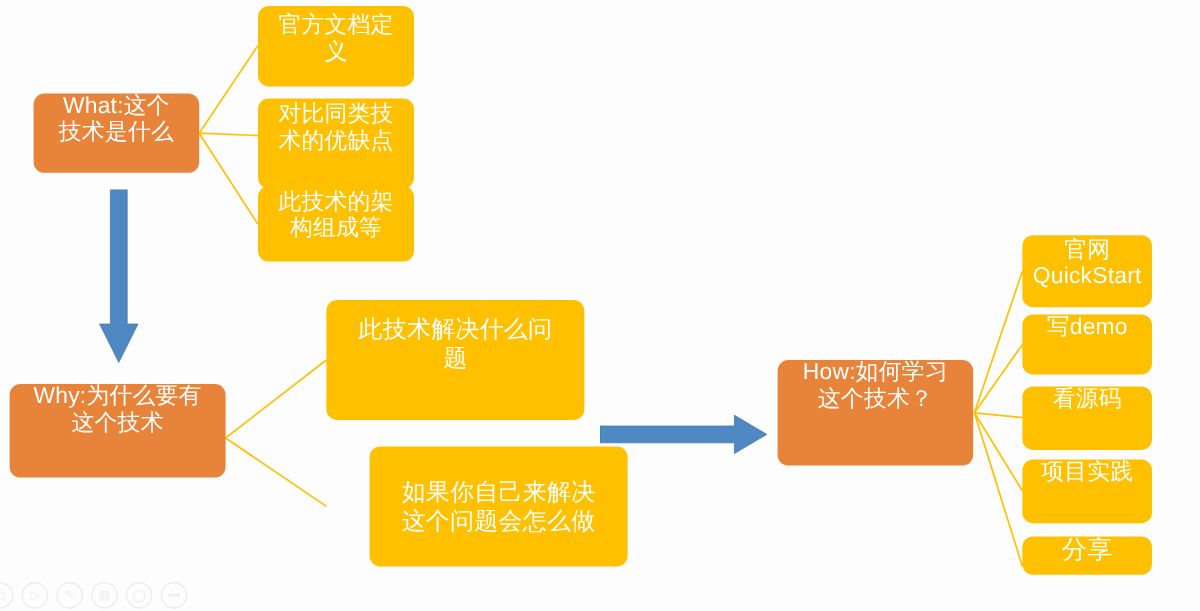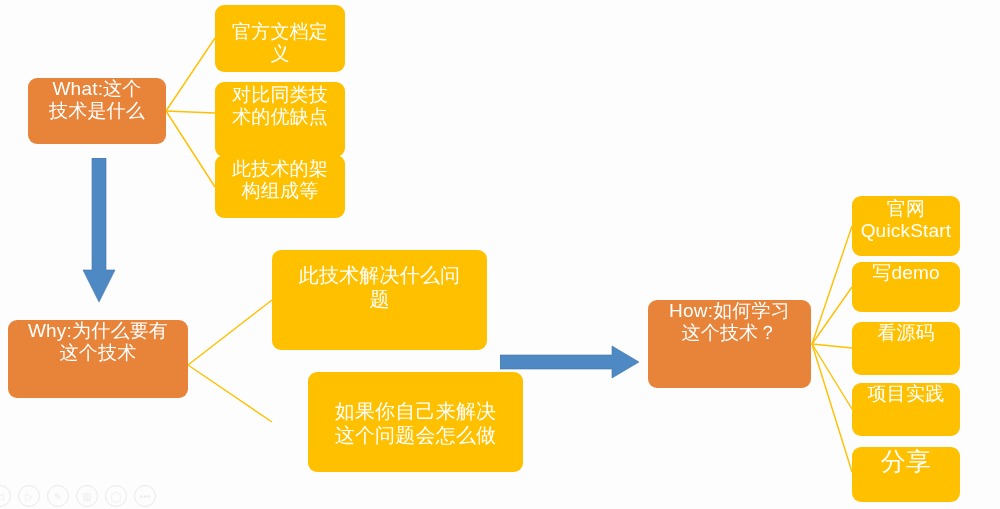--- a/index.html
+++ b/index.html
@@ -61,32 +61,32 @@
   }
   #node-why {
     left: 8px;   top: 320px; width: 180px; height: 78px;
     font-size: 19px; padding: 0 6px;
   }
   #node-how {
     left: 648px; top: 300px; width: 163px; height: 88px;
     font-size: 19px; padding: 0 6px;
   }
   
-  #node-what-1 { left: 215px; top: 5px;   width: 130px; height: 67px; font-size: 19px; padding: 16px 7px 0; }
+  #node-what-1 { left: 215px; top: 5px;   width: 130px; height: 67px; font-size: 19px; padding: 6px 7px 0; }
   #node-what-2 { left: 215px; top: 82px;  width: 130px; height: 75px; font-size: 19px; padding: 3px 7px 0; font-family: Liberation Mono, monospace; }
   #node-what-3 { left: 215px; top: 155px; width: 130px; height: 63px; font-size: 19px; padding: 3px 7px 0; }
   
   #node-why-1 { left: 272px; top: 250px; width: 215px; height: 100px; font-size: 20px; padding: 14px 10px 4px; }
   #node-why-2 { left: 272px; top: 372px; width: 215px; height: 100px; font-size: 20px; padding: 28px 10px 0; margin-left: 36px; }
   
   #node-how-1 { left: 852px; top: 196px; width: 108px; height: 60px; font-size: 19px; padding: 2px 4px 0; }
   #node-how-2 { left: 852px; top: 262px; width: 108px; height: 50px; font-size: 19px; }
   #node-how-3 { left: 852px; top: 322px; width: 108px; height: 53px; font-size: 19px; }
   #node-how-4 { left: 852px; top: 383px; width: 108px; height: 53px; font-size: 19px; }
-  #node-how-5 { left: 852px; top: 447px; width: 108px; height: 55px; font-size: 25px; }
+  #node-how-5 { left: 852px; top: 447px; width: 108px; height: 32px; font-size: 21px; }
   
   .arrow { position: absolute; z-index: 2; }
   #arrow-down  { left: 82px;  top: 158px; }
   #arrow-right { left: 500px; top: 345px; }
   
   #toolbar {
     position: absolute;
     left: 0px;
     bottom: 0px;
     height: 26px;

